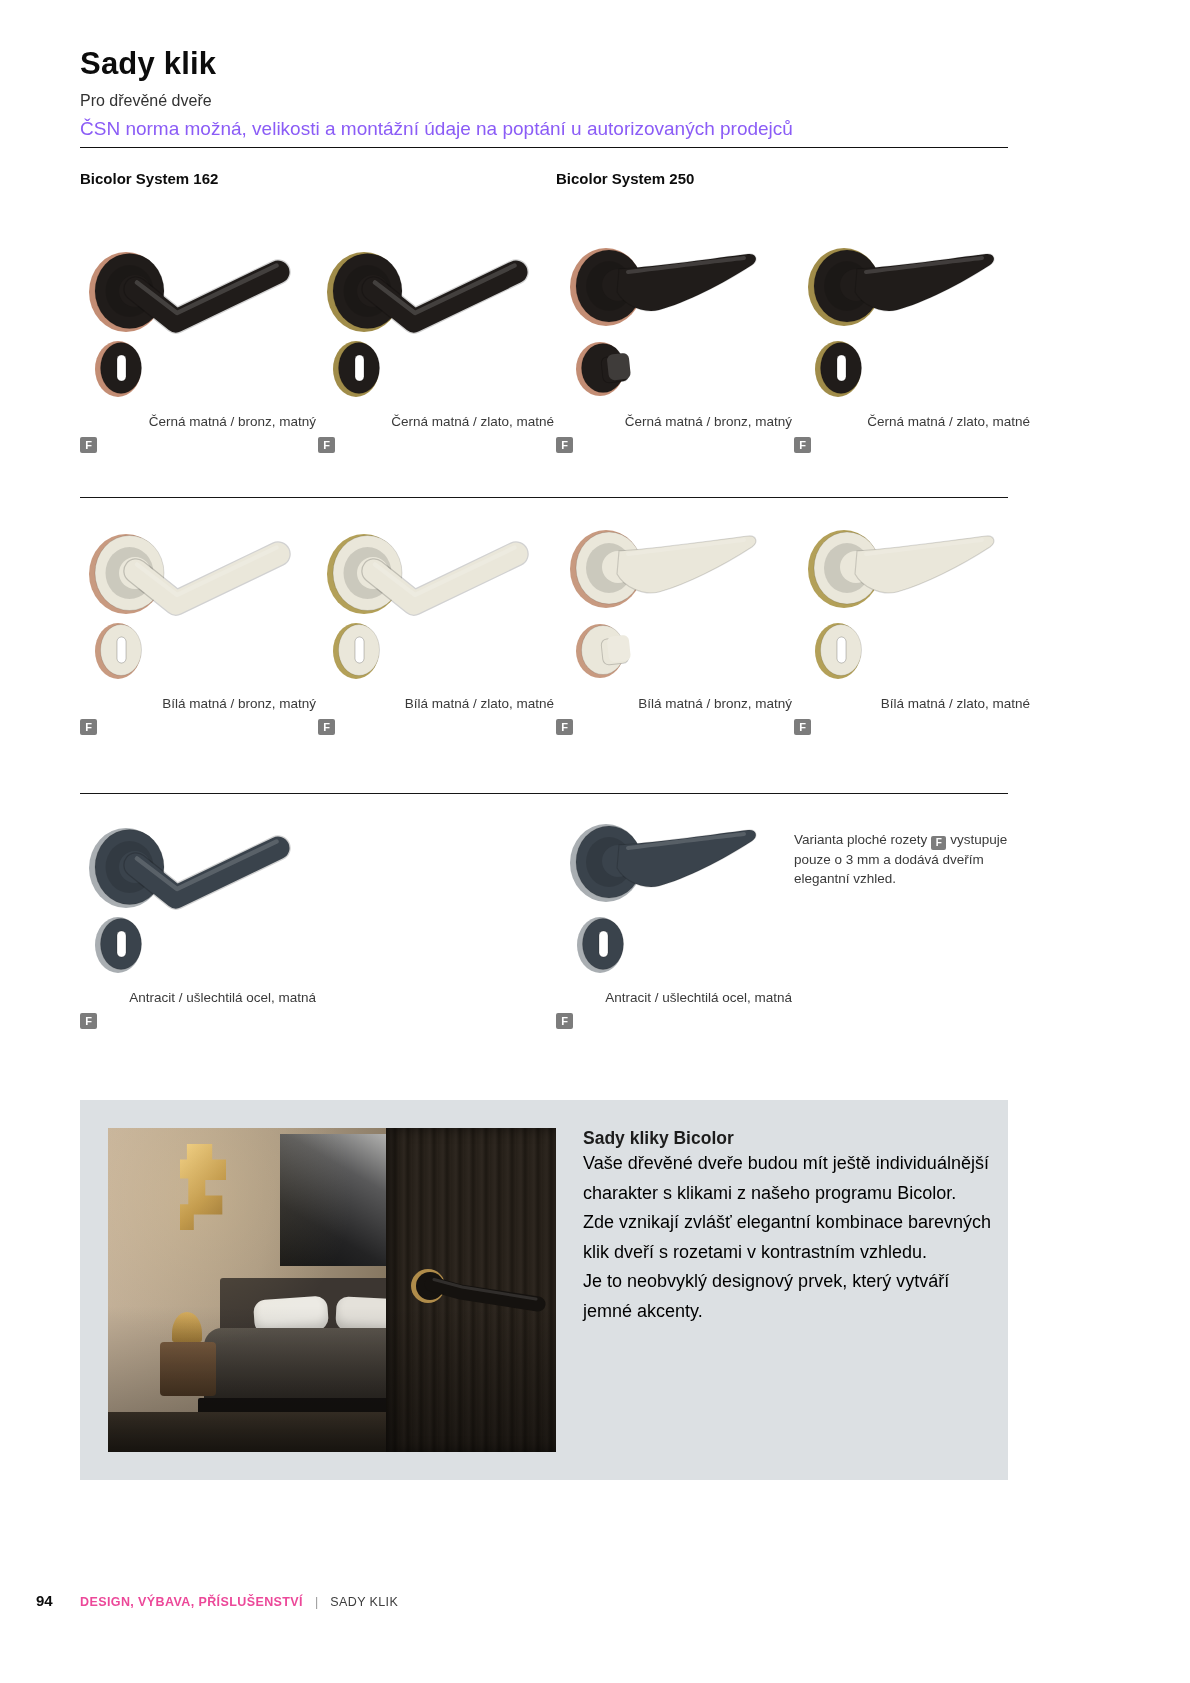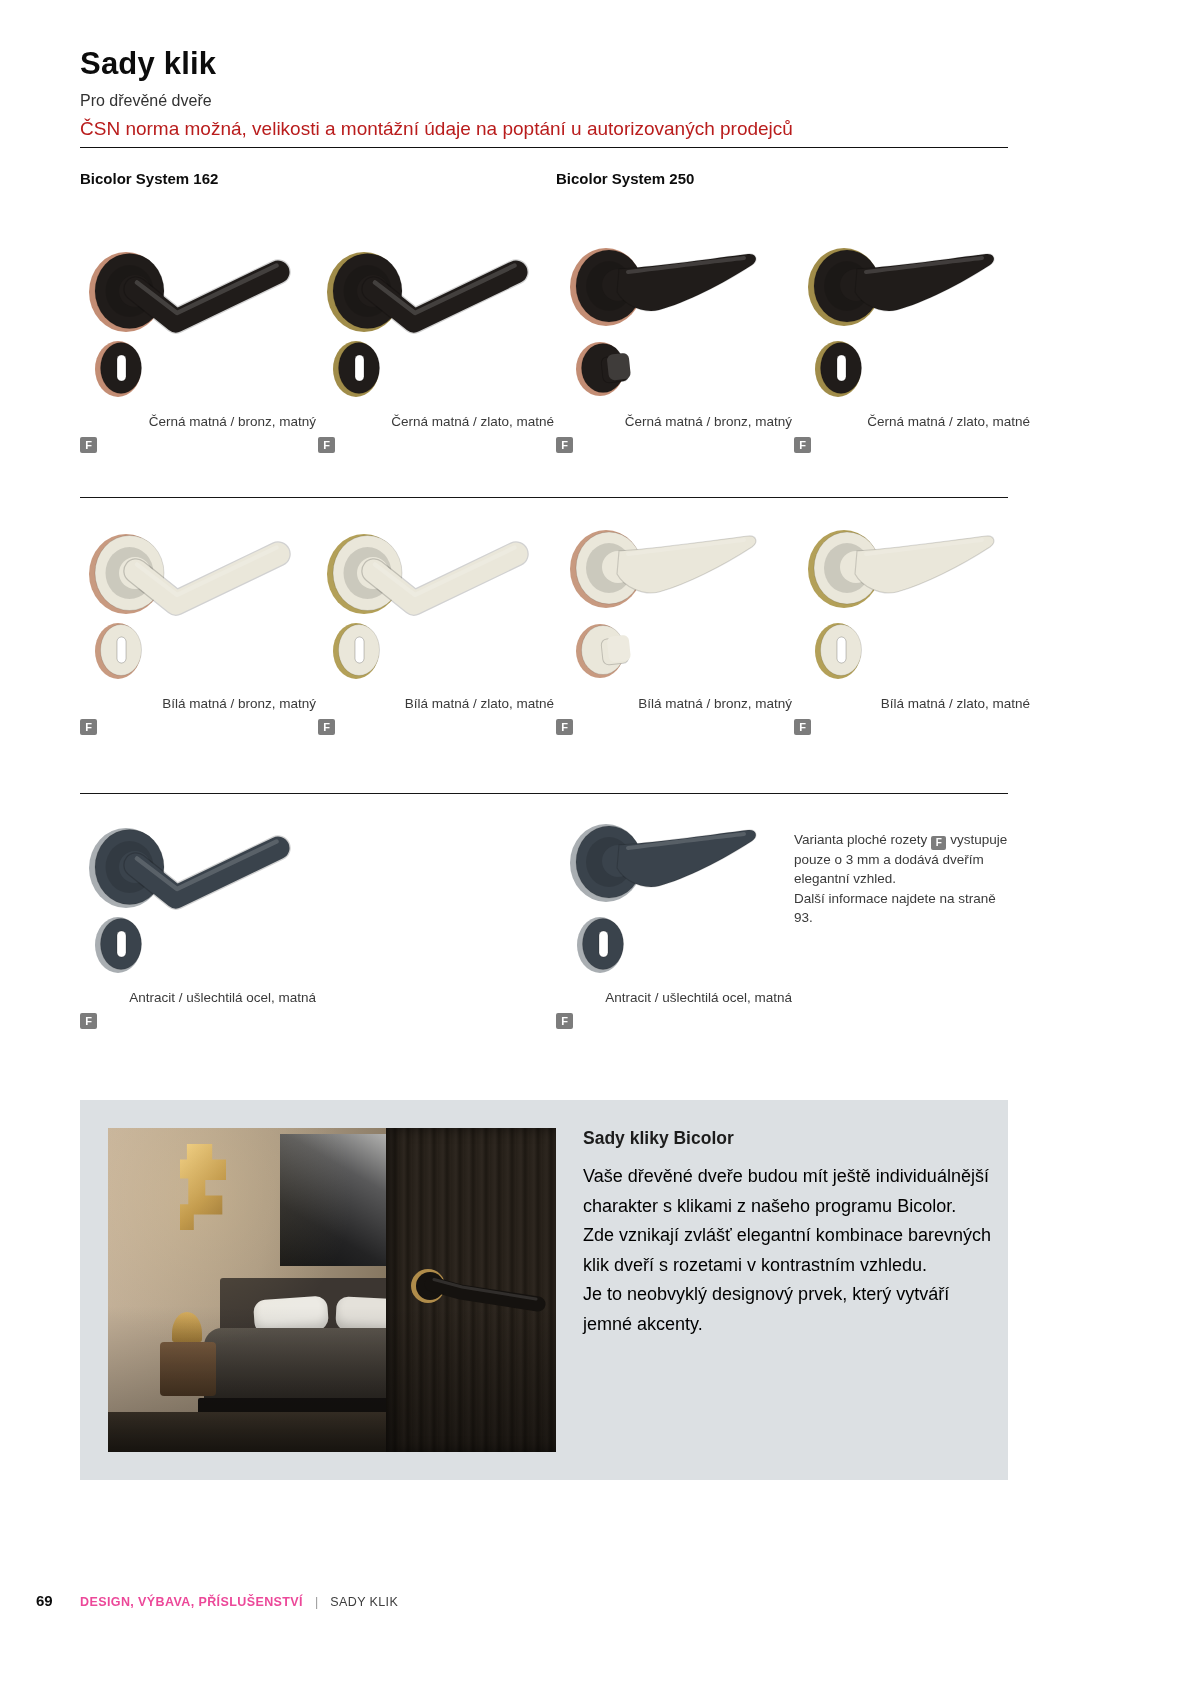--- a/index.html
+++ b/index.html
@@ -2,21 +2,21 @@
 <html><head>
 <meta charset="utf-8">
 <title>Sady klik</title>
 <style>
   html,body{margin:0;padding:0;background:#ffffff;}
   .page{position:relative;width:1060px;height:1683px;background:#ffffff;overflow:hidden;
         font-family:"Liberation Sans",sans-serif;color:#111;}
   
   .title{position:absolute;left:80px;top:46px;font-size:31px;font-weight:700;letter-spacing:.2px;color:#0c0c0c;}
   .sub1{position:absolute;left:80px;top:92px;font-size:16px;color:#323232;}
-  .sub2{position:absolute;left:80px;top:118px;font-size:19px;color:#b91c1c;}
+  .sub2{position:absolute;left:80px;top:118px;font-size:19px;color:#8b5cf6;}
   .hrule{position:absolute;left:80px;top:147px;width:928px;border-top:1px solid #111;}
   .sysheader{position:absolute;top:170px;font-size:15px;font-weight:700;color:#0c0c0c;}
   
   .cell{position:absolute;width:236px;text-align:right;}
   .art{display:block;width:230px;height:172px;}
   .cap{margin-top:10px;font-size:13.5px;color:#3a3a3a;}
   .fbadge{margin-top:8px;width:17px;height:16px;background:#7c7c7c;color:#fff;font-size:11px;
           font-weight:700;display:flex;align-items:center;justify-content:center;border-radius:2px;}
   .divider{position:absolute;left:80px;width:928px;border-top:1px solid #161616;}
   
@@ -46,21 +46,21 @@
   .ph-stand{left:52px;top:214px;width:56px;height:54px;background:linear-gradient(180deg,#7a5c40,#4f3a26);border-radius:4px;}
   .ph-standlamp{left:64px;top:184px;width:30px;height:30px;background:linear-gradient(#d4ab5b,#9c7837);
      border-radius:50% 50% 8% 8%/70% 70% 10% 10%;}
   .ph-door{left:278px;top:0;width:170px;height:324px;
      background:repeating-linear-gradient(90deg,#262019 0px,#2e2720 5px,#1d1812 9px,#2a231c 13px);
      box-shadow:inset 6px 0 14px rgba(0,0,0,.5);}
   .ph-handle{position:absolute;left:282px;top:128px;width:160px;height:66px;}
   .ph-shade{inset:0;background:linear-gradient(180deg,rgba(0,0,0,0) 55%,rgba(0,0,0,.38) 100%),
      radial-gradient(circle at 20% 20%,rgba(255,225,160,.18),rgba(0,0,0,0) 35%);}
   .info-text{position:absolute;left:503px;top:28px;width:430px;}
-  .info-title{font-size:17.5px;font-weight:700;color:#1c1c1c;margin-bottom:13px;}
+  .info-title{font-size:17.5px;font-weight:700;color:#1c1c1c;}
   .info-body{font-size:18px;color:#000000;line-height:29.5px;white-space:pre-line;}
   
   .footer{position:absolute;left:36px;top:1592px;display:flex;align-items:baseline;}
   .pagenum{font-size:15px;font-weight:700;color:#0c0c0c;width:44px;}
   .fsection{font-size:12.5px;font-weight:700;letter-spacing:.4px;color:#ec4899;}
   .fsep{font-size:12.5px;color:#9a9a9a;margin:0 12px;}
   .fsub{font-size:12.5px;color:#3d3d3d;letter-spacing:.4px;}
   .defs-hidden{position:absolute;width:0;height:0;overflow:hidden;}
 </style>
 </head>
@@ -211,21 +211,20 @@
   <div class="cell" style="left:556px;top:808px">
     <svg class="art" viewBox="0 0 230 172" style="--handle: #3a434c; --rim: #a9aeb2;">
         <use href="#s250key"></use>
       </svg>
     <div class="cap">Antracit / ušlechtilá ocel, matná</div>
     <div class="fbadge">F</div>
   </div>
 
   <div class="note">
     <span>Varianta ploché rozety</span><span class="fbadge-inline">F</span><span>vystupuje pouze o 3 mm a dodává dveřím elegantní vzhled.</span>
-    <div>Další informace najdete na straně 93.</div>
   </div>
 
   <div class="infobox">
     <div class="photo">
       <div class="ph-wall"></div>
       <div class="ph-lamp"></div>
       <div class="ph-art"></div>
       <div class="ph-headboard"></div>
       <div class="ph-pillow1"></div>
       <div class="ph-pillow2"></div>
@@ -248,19 +247,19 @@
       <div class="info-body">Vaše dřevěné dveře budou mít ještě individuálnější
 charakter s klikami z našeho programu Bicolor.
 Zde vznikají zvlášť elegantní kombinace barevných
 klik dveří s rozetami v kontrastním vzhledu.
 Je to neobvyklý designový prvek, který vytváří
 jemné akcenty.</div>
     </div>
   </div>
 
   <div class="footer">
-    <span class="pagenum">69</span>
+    <span class="pagenum">94</span>
     <span class="fsection">DESIGN, VÝBAVA, PŘÍSLUŠENSTVÍ</span>
     <span class="fsep">|</span>
     <span class="fsub">SADY KLIK</span>
   </div>
 
 </div>
 
 </body></html>

